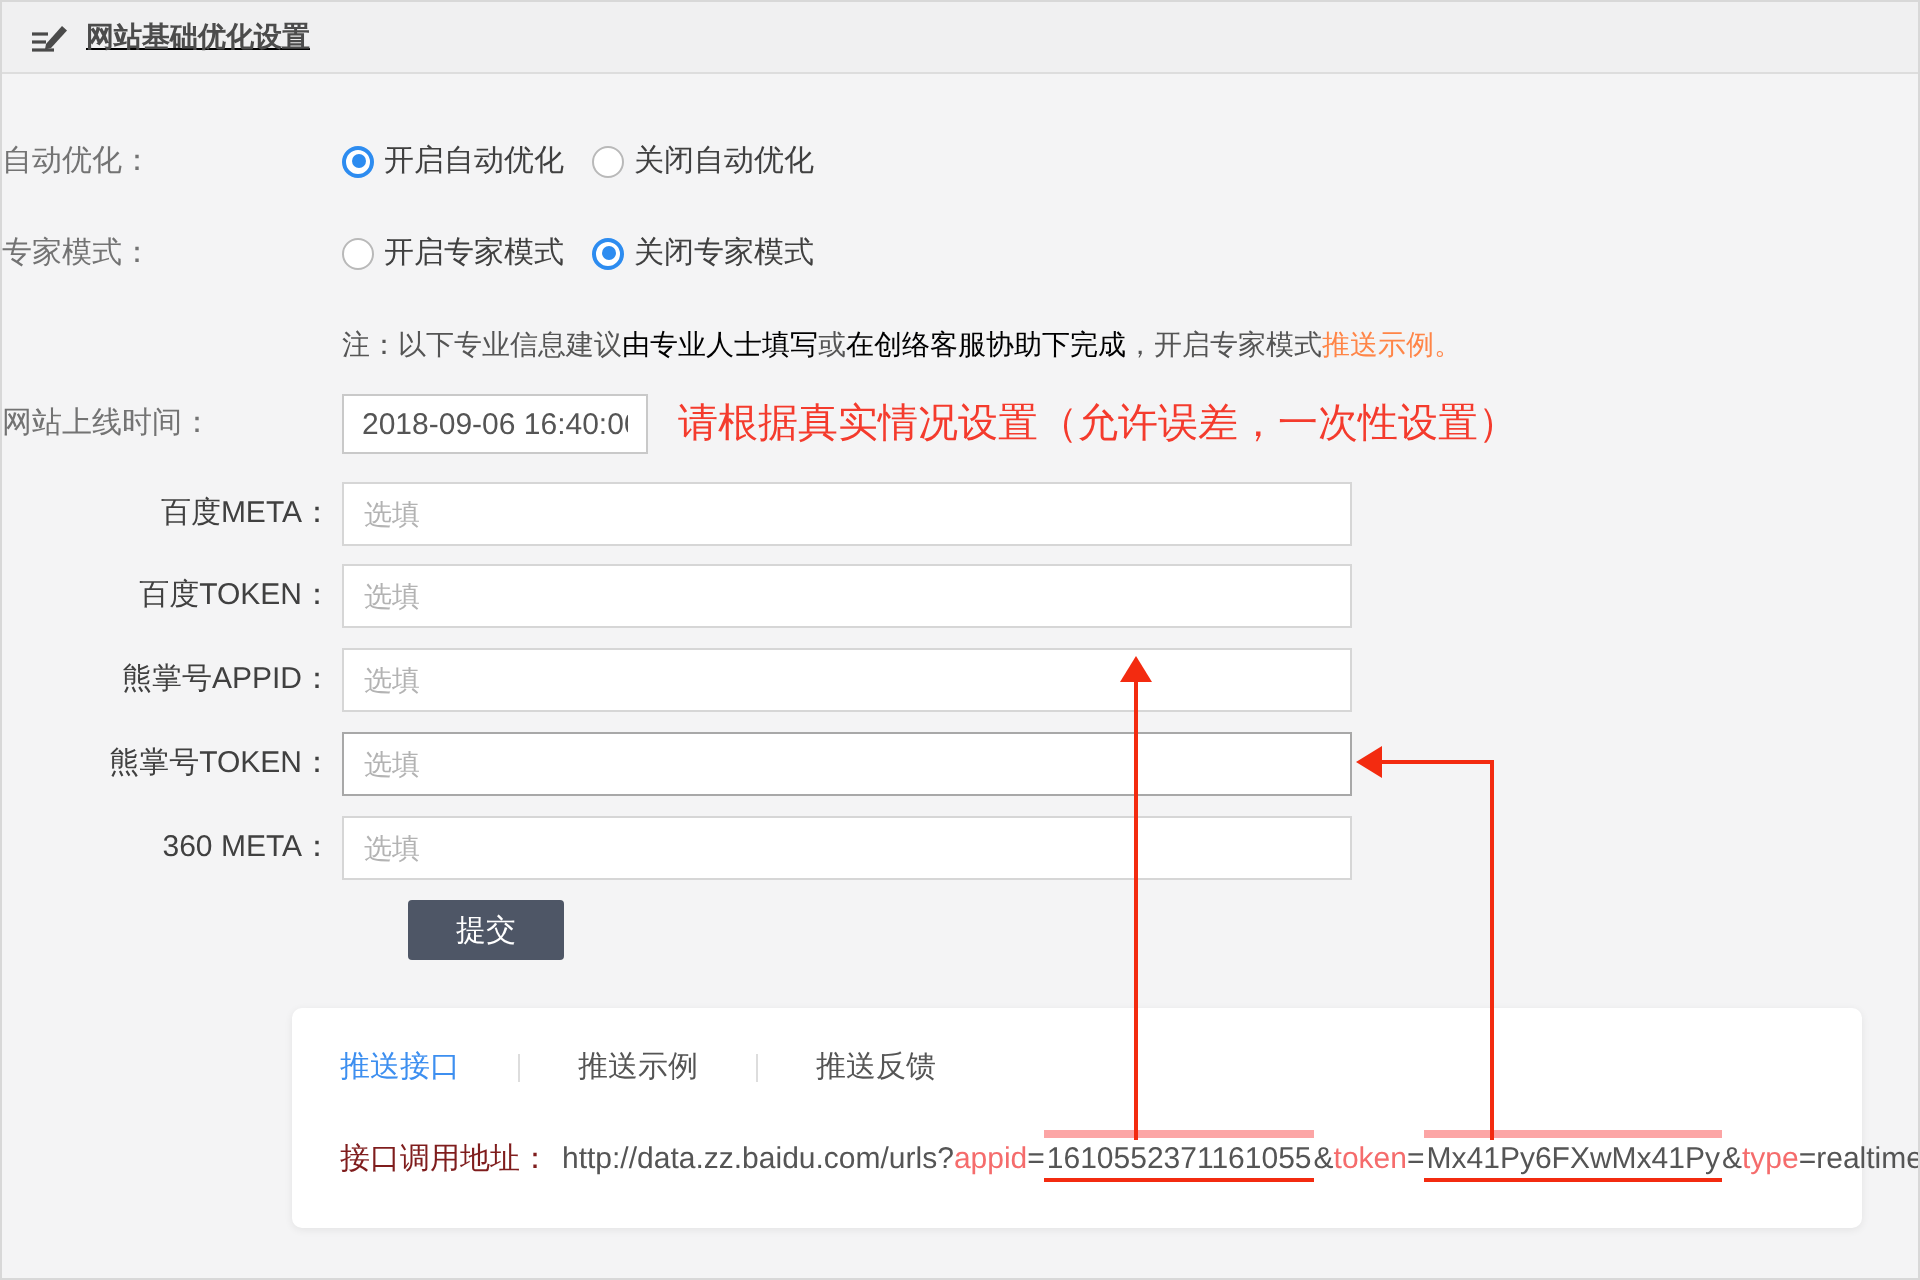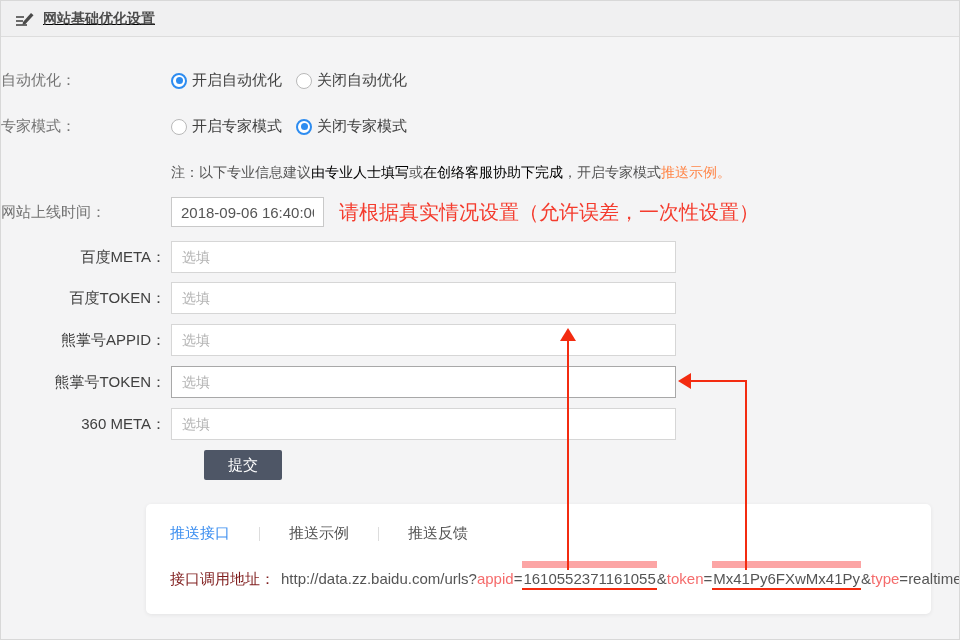--- a/index.html
+++ b/index.html
@@ -78,21 +78,21 @@
     background:#fff; border-radius:5px; box-shadow:0 1px 4px rgba(0,0,0,0.07);
   }
   .tabs { position:absolute; left:24px; top:20px; display:flex; align-items:center; }
   .tab { font-size:15px; color:#555; cursor:pointer; }
   .tab.active { color:#3d8ff0; }
   .tab-divider { width:1px; height:14px; background:#ddd; margin:0 29px; }
   .api-line { position:absolute; left:24px; top:66px; font-size:15px; color:#555; white-space:nowrap; }
   .api-line .api-label { color:#7f1d1d; margin-right:6px; }
   .api-line .pkey { color:#f56c6c; }
   .api-line .marked {
-    border-top:7px solid #fca5a5; border-bottom:2px solid #f32b10;
+    border-top:4px solid #fca5a5; border-bottom:2px solid #f32b10;
     padding:2px 1px 1px 1px; color:#555;
   }
 
   
   .arrow-el { position:absolute; background:#f32b10; z-index:10; }
   .a1-line { left:566px; top:338px; width:2px; height:231px; }
   .a1-head {
     position:absolute; left:559px; top:327px; width:0; height:0; z-index:10; background:none;
     border-left:8px solid transparent; border-right:8px solid transparent;
     border-bottom:13px solid #f32b10;

